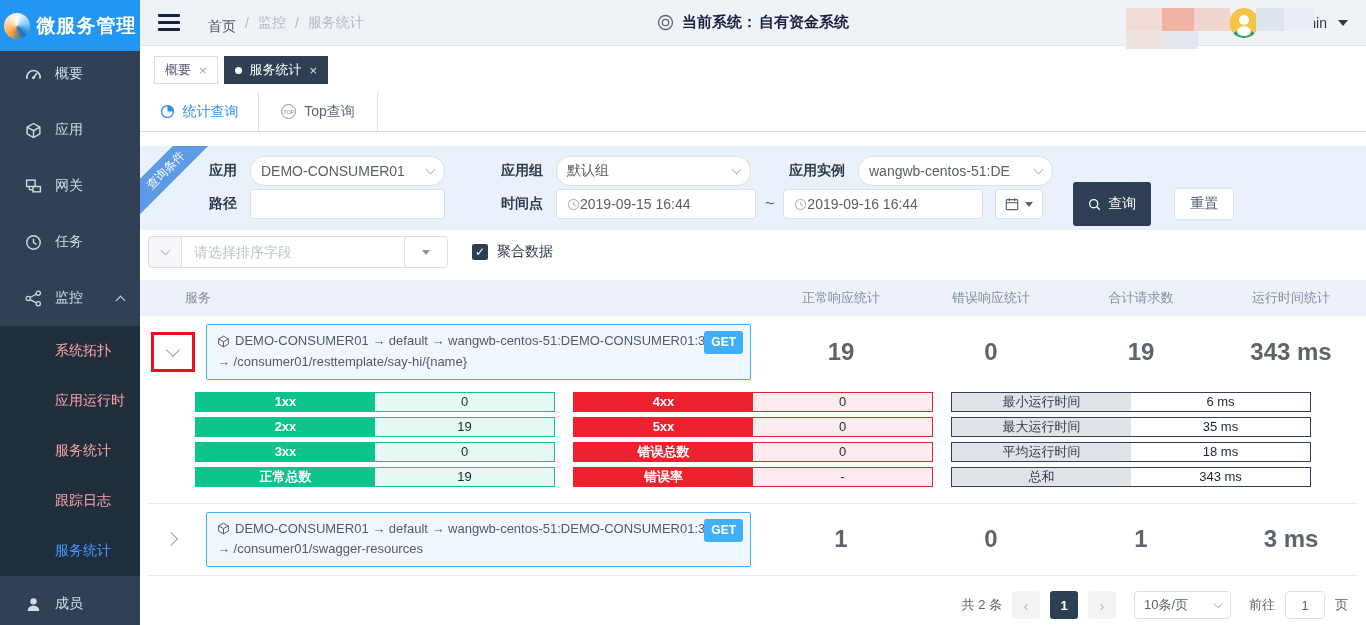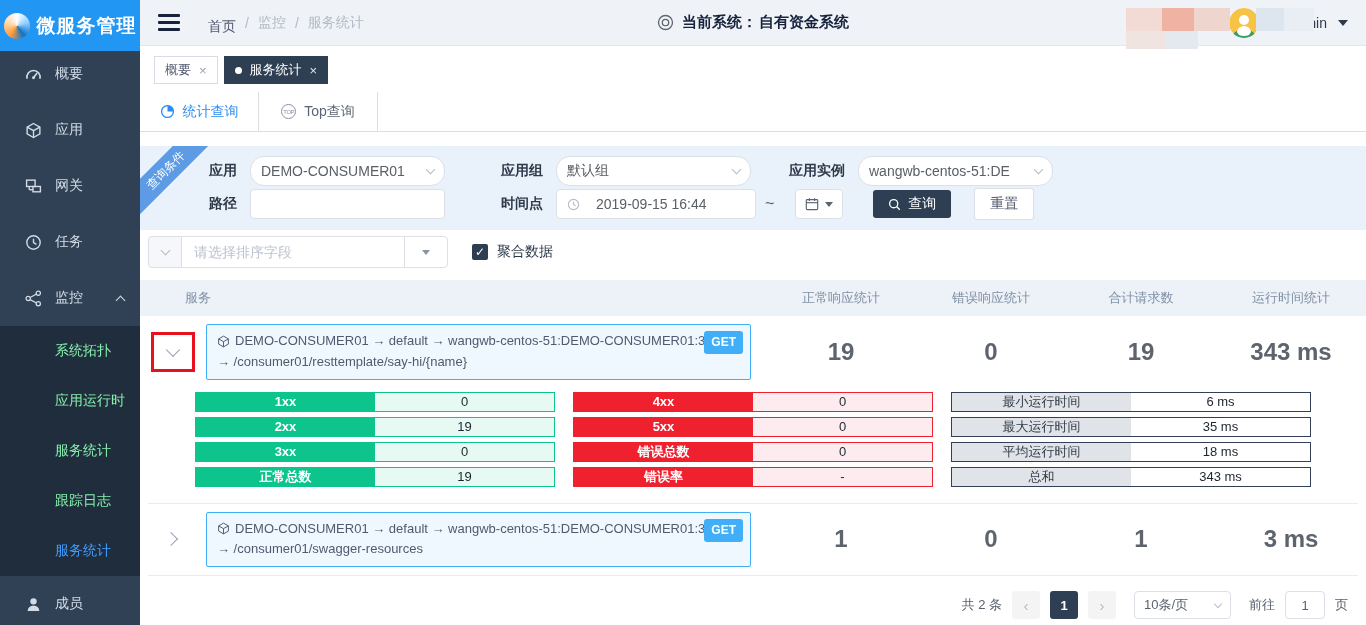--- a/index.html
+++ b/index.html
@@ -24,21 +24,21 @@
   .sys-label,.username { font-size:14px; color:#2e3a4a; }
   .avatar { width:30px; height:30px; border-radius:50%; overflow:hidden; flex:0 0 auto; }
   .caret-down { width:0; height:0; border-left:5px solid transparent; border-right:5px solid transparent; border-top:6px solid #2e3a4a; margin-left:2px; }
 
   
   .sidebar { position:absolute; top:46px; left:0; bottom:0; width:140px; background:var(--navy-side,#304156); }
   .menu-item { height:56px; display:flex; align-items:center; gap:13px; padding-left:25px; color:#d3dce6; font-size:14px; cursor:pointer; position:relative; }
   .menu-item svg { flex:0 0 auto; }
   .menu-arrow { position:absolute; right:16px; width:7px; height:7px; border-right:1.5px solid #d3dce6; border-bottom:1.5px solid #d3dce6; transform:rotate(225deg); margin-top:4px; }
   .submenu { background:#1f2d3d; }
-  .submenu-item { height:50px; display:flex; align-items:center; padding-left:55px; font-size:14px; color:#86efac; cursor:pointer; }
+  .submenu-item { height:50px; display:flex; align-items:center; padding-left:55px; font-size:14px; color:#fca5a5; cursor:pointer; }
   .submenu-item.active { color:var(--accent-blue,#409eff); }
 
   
   .main { position:absolute; left:140px; top:46px; right:0; bottom:0; background:#fff; overflow:hidden; }
 
   .tabs-row { padding:10px 0 0 14px; display:flex; gap:6px; }
   .tab { height:28px; padding:0 10px; border:1px solid #d8dce5; background:#fff; color:#515a6e; font-size:13px; display:flex; align-items:center; gap:8px; cursor:pointer; }
   .tab .close { color:#9aa2b1; font-size:13px; line-height:1; }
   .tab.active { background:var(--navy,#2e3f54); border-color:var(--navy,#2e3f54); color:#fff; }
   .tab.active .close { color:#dfe4ea; }
@@ -51,26 +51,26 @@
 
   .query-panel { position:relative; background:#e9f2fb; margin-top:14px; padding:7px 0 8px; overflow:hidden; }
   .ribbon { position:absolute; top:12px; left:-30px; width:112px; transform:rotate(-45deg); background:#5d9be4; color:#fff; font-size:12px; text-align:center; padding:4px 0; }
   .form-row { display:flex; align-items:center; height:30px; margin:3px 0 3px 40px; }
   .f-label { font-size:14px; font-weight:bold; color:#2e3a4a; text-align:right; padding-right:13px; flex:0 0 auto; }
   .w1 { width:70px; } .w2 { width:111px; } .w3 { width:107px; }
   .f-select,.f-input,.f-datetime { width:195px; height:30px; background:#fff; border:1px solid #dcdfe6; border-radius:4px; font-size:14px; color:#5a6066; display:flex; align-items:center; padding:0 10px; }
   .f-select { justify-content:space-between; cursor:pointer;border-radius:14px; }
   .f-input { width:195px; }
   .f-input input { border:none; outline:none; width:100%; font-size:14px; font-family:inherit; color:#5a6066; background:transparent; }
-  .f-datetime { width:200px; gap:16px; }
+  .f-datetime { width:200px; gap:0; }
   .chev { width:7px; height:7px; border-right:1.5px solid #b6bdc9; border-bottom:1.5px solid #b6bdc9; transform:rotate(45deg); margin-top:-3px; flex:0 0 auto; }
   .tilde { margin:0 9px; color:#5a6066; }
   .cal-btn { width:48px; height:30px; margin-left:12px; border:1px solid #dcdfe6; background:#fff; border-radius:4px; display:flex; align-items:center; justify-content:center; gap:6px; cursor:pointer; }
   .tri-down { width:0; height:0; border-left:4px solid transparent; border-right:4px solid transparent; border-top:5px solid #5a6470; }
-  .btn-query { margin-left:30px; height:28px; padding:0 15px; background:var(--navy,#2e3f54); color:#fff; border:none; border-radius:3px; display:flex; align-items:center; gap:7px; font-size:14px; font-family:inherit; cursor:pointer; }
+  .btn-query { margin-left:30px; height:44px; padding:0 15px; background:var(--navy,#2e3f54); color:#fff; border:none; border-radius:3px; display:flex; align-items:center; gap:7px; font-size:14px; font-family:inherit; cursor:pointer; }
   .btn-reset { margin-left:23px; height:32px; padding:0 15px; background:#fff; border:1px solid #dcdfe6; border-radius:3px; color:#515a6e; font-size:14px; font-family:inherit; cursor:pointer; }
 
   .sort-row { display:flex; align-items:center; padding:6px 0 6px 8px; }
   .sort-pre { width:34px; height:32px; background:#f5f7fa; border:1px solid #dcdfe6; border-radius:4px 0 0 4px; display:flex; align-items:center; justify-content:center; cursor:pointer; }
   .sort-input { width:222px; height:32px; border:1px solid #dcdfe6; border-left:none; border-right:none; padding:0 12px; font-size:14px; color:#5a6066; outline:none; font-family:inherit; }
   .sort-input::placeholder { color:#bcc3cf; }
   .sort-post { width:44px; height:32px; background:#fff; border:1px solid #dcdfe6; border-radius:0 4px 4px 0; display:flex; align-items:center; justify-content:center; cursor:pointer; }
   .agg { margin-left:24px; display:flex; align-items:center; gap:9px; font-size:14px; color:#2e3a4a; cursor:pointer; }
   .checkbox { width:16px; height:16px; background:var(--navy,#2e3f54); border-radius:2px; color:#fff; font-size:12px; display:flex; align-items:center; justify-content:center; line-height:1; }
 
@@ -289,20 +289,27 @@
         </div>
       <div class="f-label w2">时间点</div>
       <div class="f-datetime">
         <svg width="13" height="13" viewBox="0 0 16 16">
             <circle cx="8" cy="8" r="6.3" fill="none" stroke="#b6bdc9" stroke-width="1.4"></circle>
             <path d="M8 4.5 V8 L10.6 9.6" fill="none" stroke="#b6bdc9" stroke-width="1.4"></path>
           </svg>
         <span>2019-09-15 16:44</span>
       </div>
       <span class="tilde">~</span>
+      <div class="f-datetime">
+        <svg width="13" height="13" viewBox="0 0 16 16">
+            <circle cx="8" cy="8" r="6.3" fill="none" stroke="#b6bdc9" stroke-width="1.4"></circle>
+            <path d="M8 4.5 V8 L10.6 9.6" fill="none" stroke="#b6bdc9" stroke-width="1.4"></path>
+          </svg>
+        <span>2019-09-16 16:44</span>
+      </div>
       <div class="cal-btn">
         <svg width="14" height="14" viewBox="0 0 16 16">
             <rect x="1.5" y="3" width="13" height="11.5" rx="1" fill="none" stroke="#5a6470" stroke-width="1.3"></rect>
             <line x1="1.5" y1="6.5" x2="14.5" y2="6.5" stroke="#5a6470" stroke-width="1.3"></line>
             <line x1="5" y1="1.5" x2="5" y2="4.5" stroke="#5a6470" stroke-width="1.3"></line>
             <line x1="11" y1="1.5" x2="11" y2="4.5" stroke="#5a6470" stroke-width="1.3"></line>
           </svg>
         <div class="tri-down"></div>
       </div>
       <button class="btn-query">

